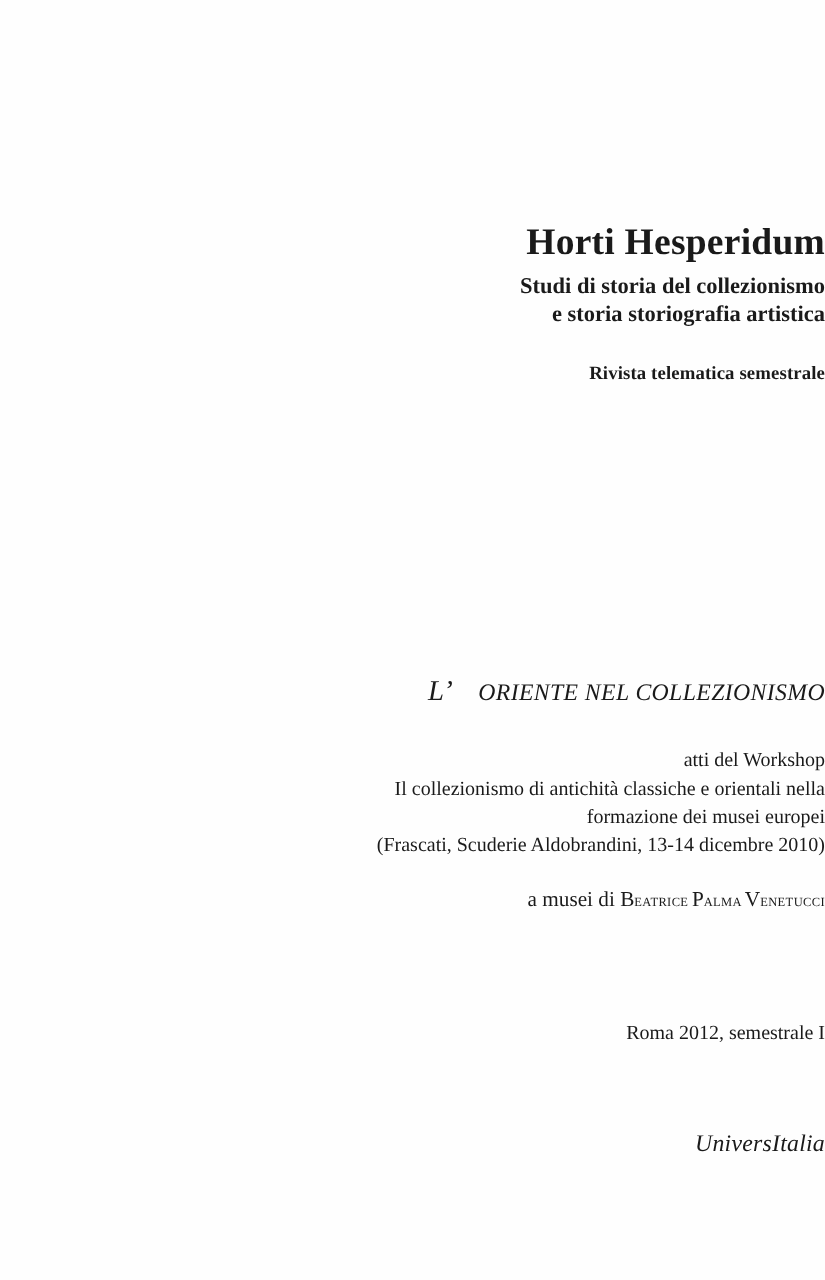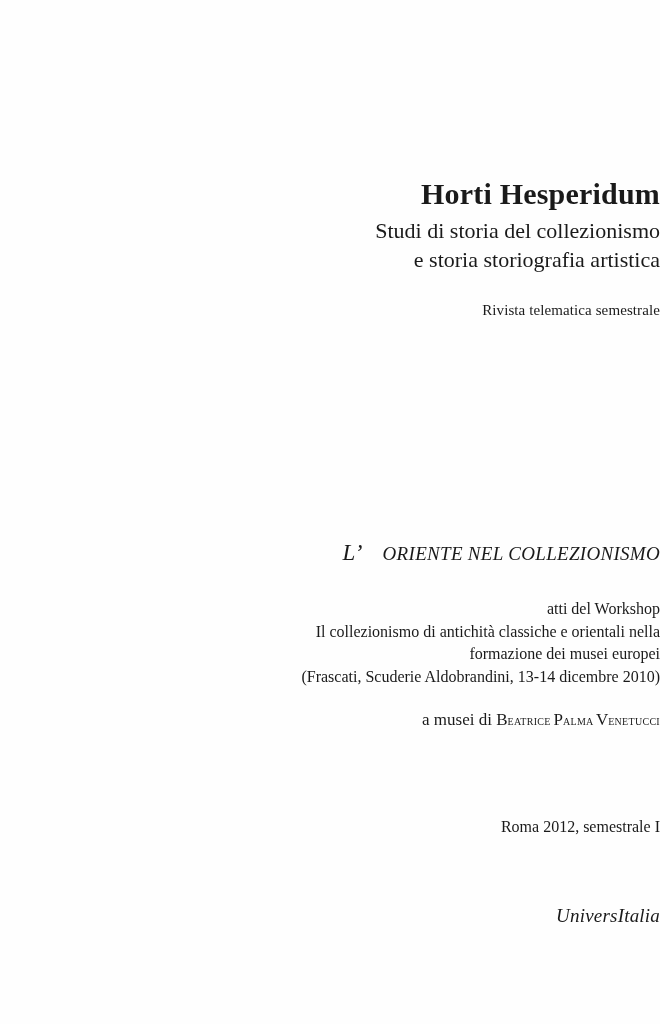--- a/index.html
+++ b/index.html
@@ -34,31 +34,31 @@
     right: 0;
   }
   .journal-title {
     font-size: 30px;
     font-weight: bold;
     letter-spacing: 0.2px;
     line-height: 1.18;
     margin: 0;
   }
   .journal-subtitle {
-    font-size: 22px;
-    font-weight: normal;
+    font-size: 18px;
+    font-weight: bold;
     line-height: 1.28;
     margin: 6px 0 0 0;
   }
   .journal-subtitle .line2 {
     display: block;
   }
   .periodicity {
     font-size: 15px;
-    font-weight: normal;
+    font-weight: bold;
     margin-top: 28px;
     letter-spacing: 0.1px;
     margin-left: 40px;
   }
 
   
   .issue-theme {
     position: absolute;
     top: 540px;
     left: 0;

